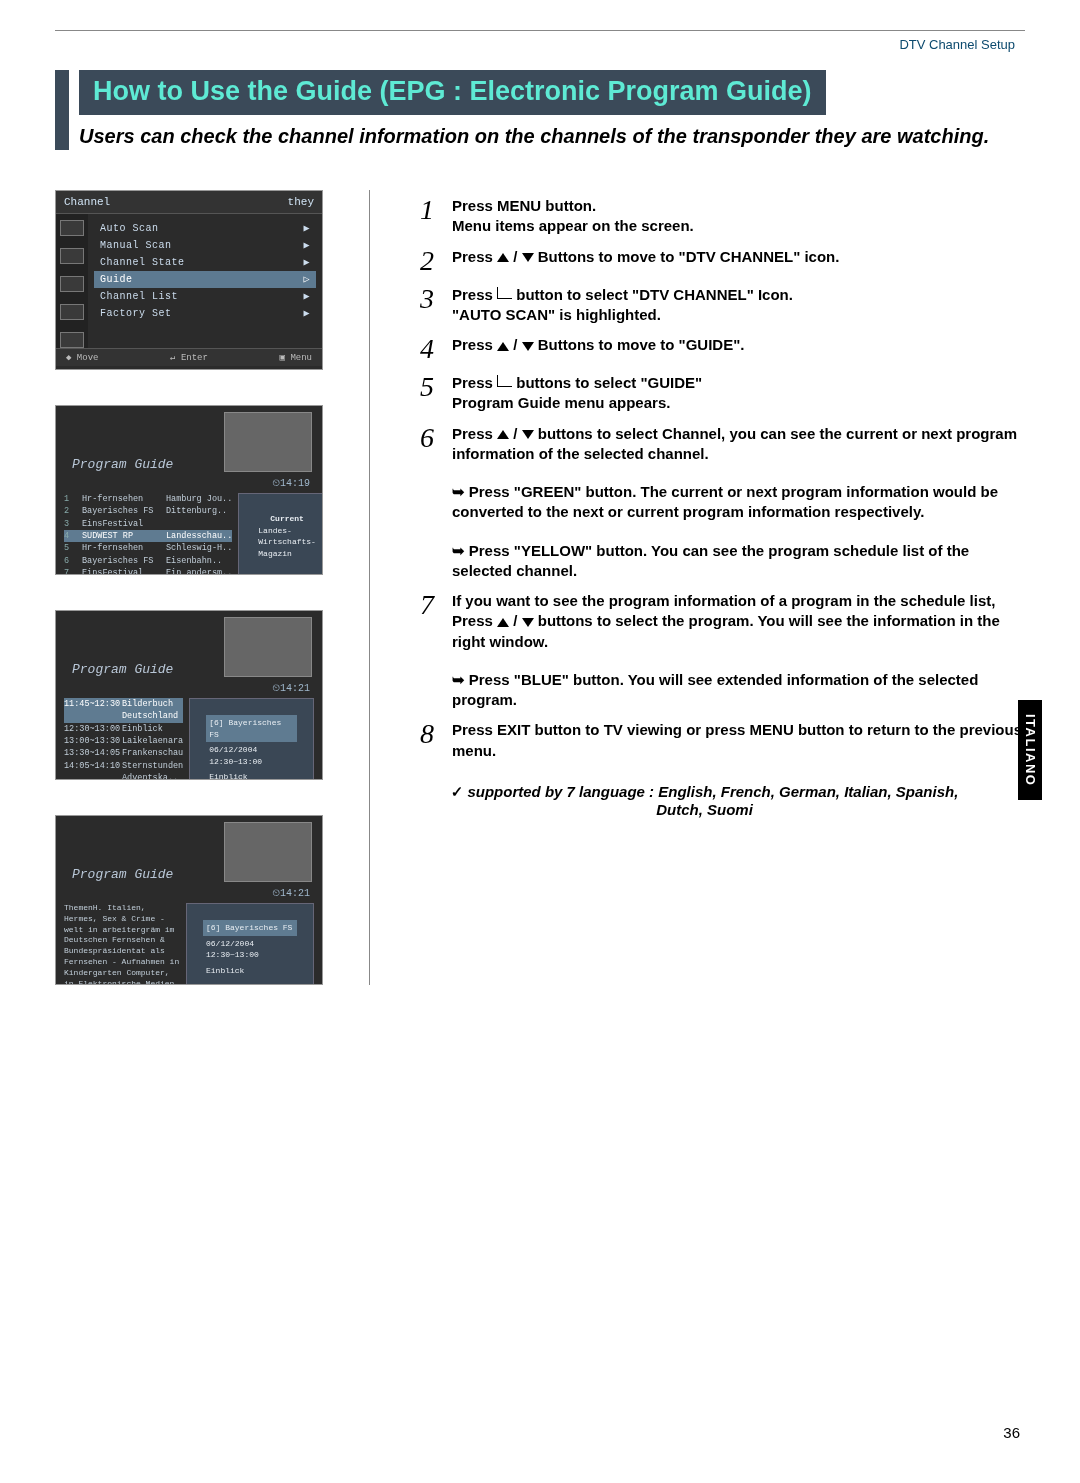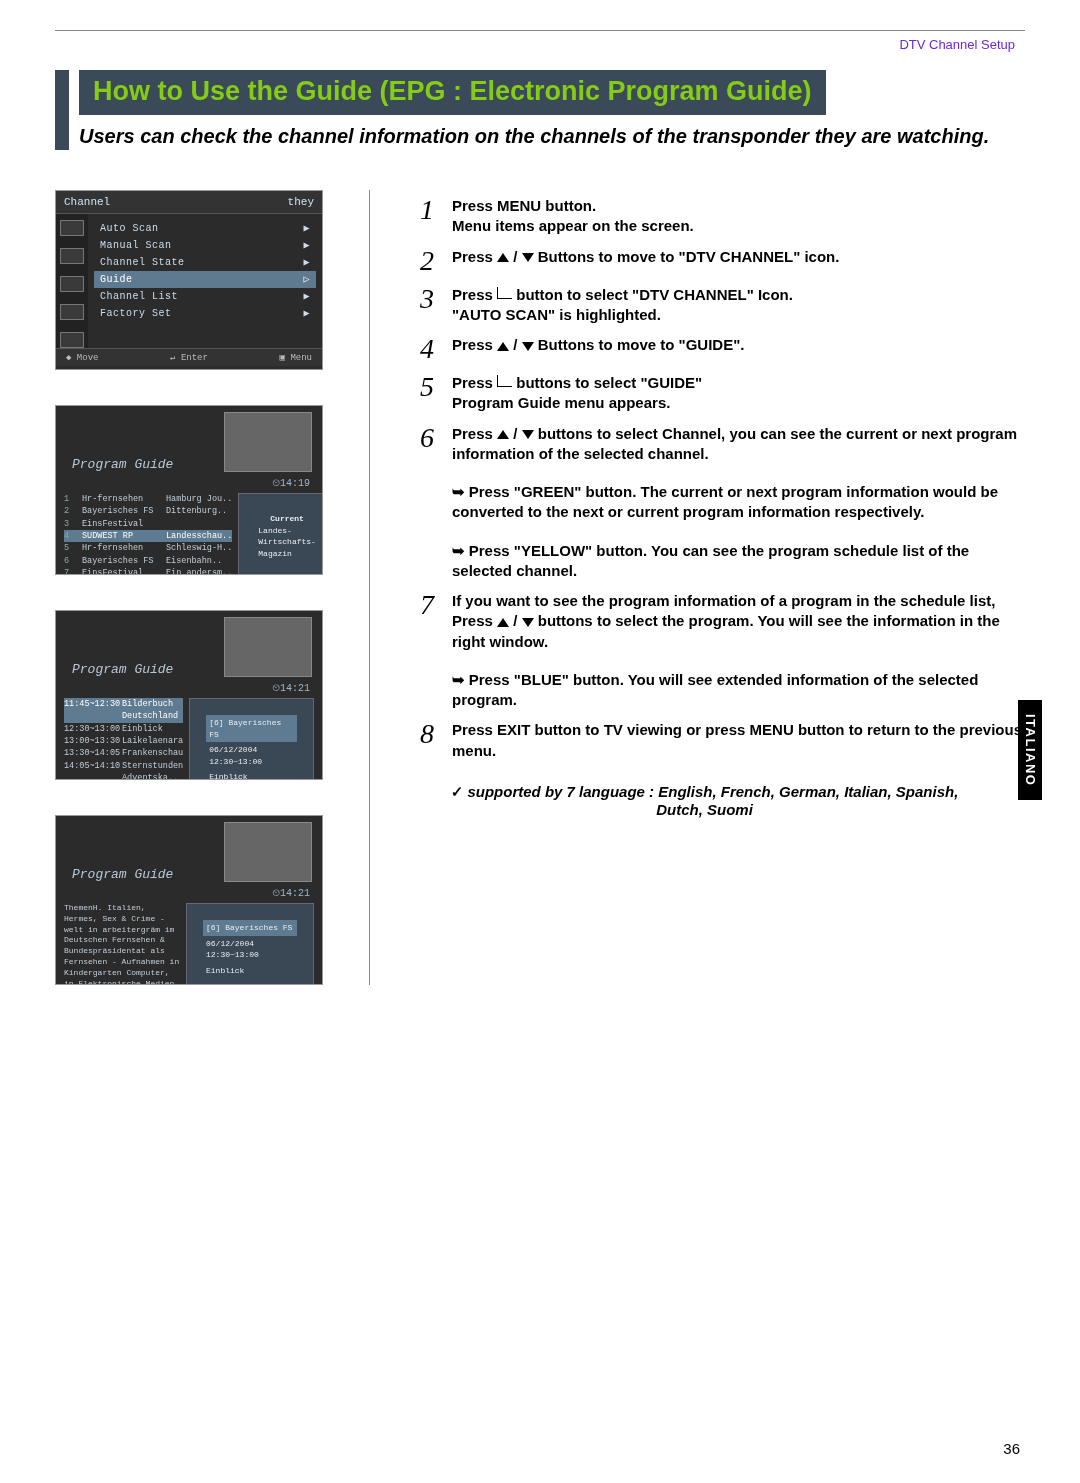--- a/index.html
+++ b/index.html
@@ -16,42 +16,42 @@
     padding: 30px 55px 30px 55px;
   }
   .top-rule {
     border-top: 1px solid #888;
     margin-top: 0;
     margin-bottom: 6px;
   }
   .header-small {
     text-align: right;
     font-size: 13px;
-    color: #6d28d9;
+    color: #0c4a6e;
     margin-bottom: 18px;
     padding-right: 10px;
   }
   .title-row {
     display: flex;
     align-items: stretch;
     margin-bottom: 8px;
   }
   .title-bar {
     width: 14px;
     background: #3b4a59;
     margin-right: 10px;
     flex-shrink: 0;
   }
   .title-text-block {
     flex: 1;
   }
   h1 {
     margin: 0;
     background: #3b4a59;
-    color: #84cc16;
+    color: #5eead4;
     font-size: 27px;
     font-weight: 800;
     padding: 6px 14px 8px 14px;
     display: inline-block;
     font-family: Arial, sans-serif;
   }
   .subtitle {
     margin: 8px 0 0 0;
     font-size: 20px;
     font-weight: 700;
@@ -245,21 +245,21 @@
     font-weight:600;
     letter-spacing:1.5px;
     display:flex;
     align-items:center;
     justify-content:center;
     writing-mode: vertical-rl;
     text-orientation: mixed;
   }
   .page-num {
     position:absolute;
-    bottom:26px;
+    bottom:42px;
     right:60px;
     font-size:15px;
   }
 </style>
 </head>
 <body>
 
 <div class="page">
 
   <div class="top-rule"></div>

